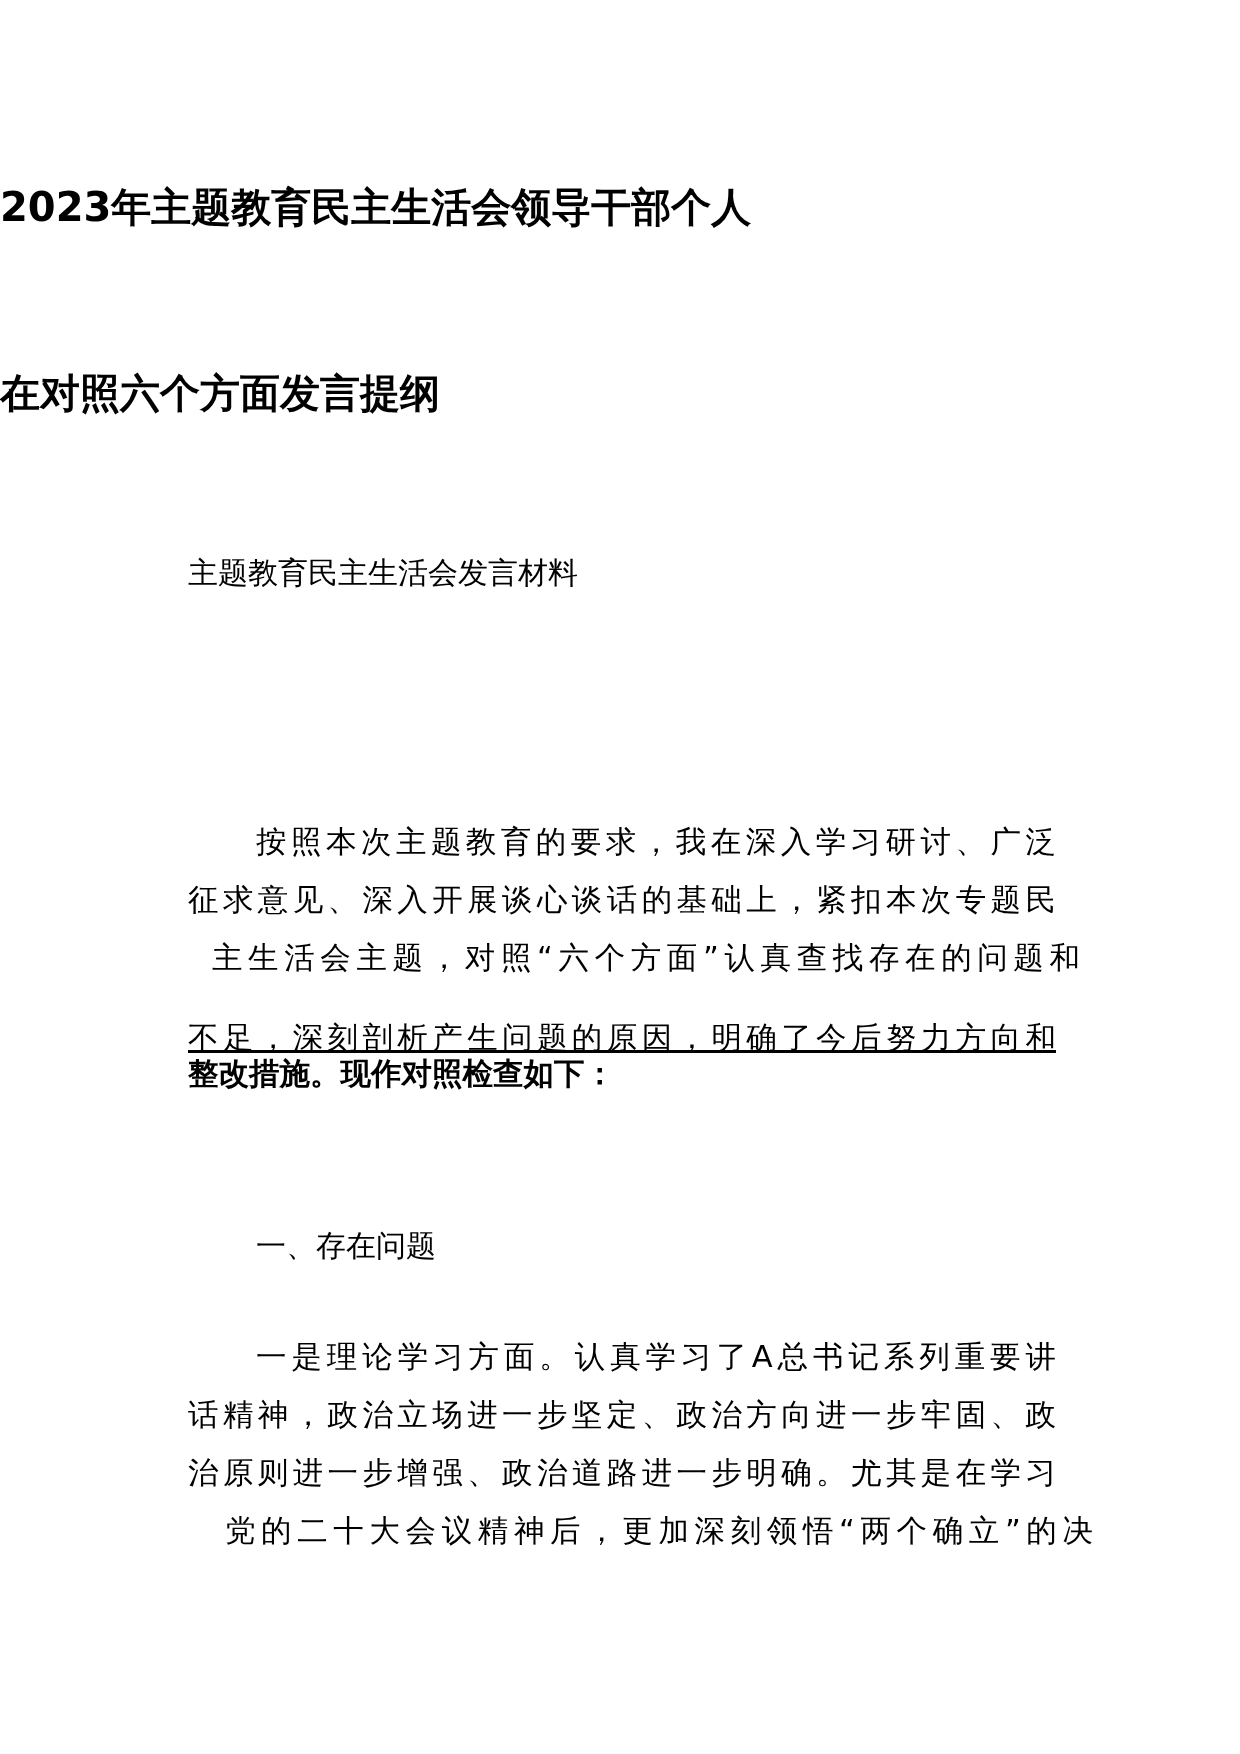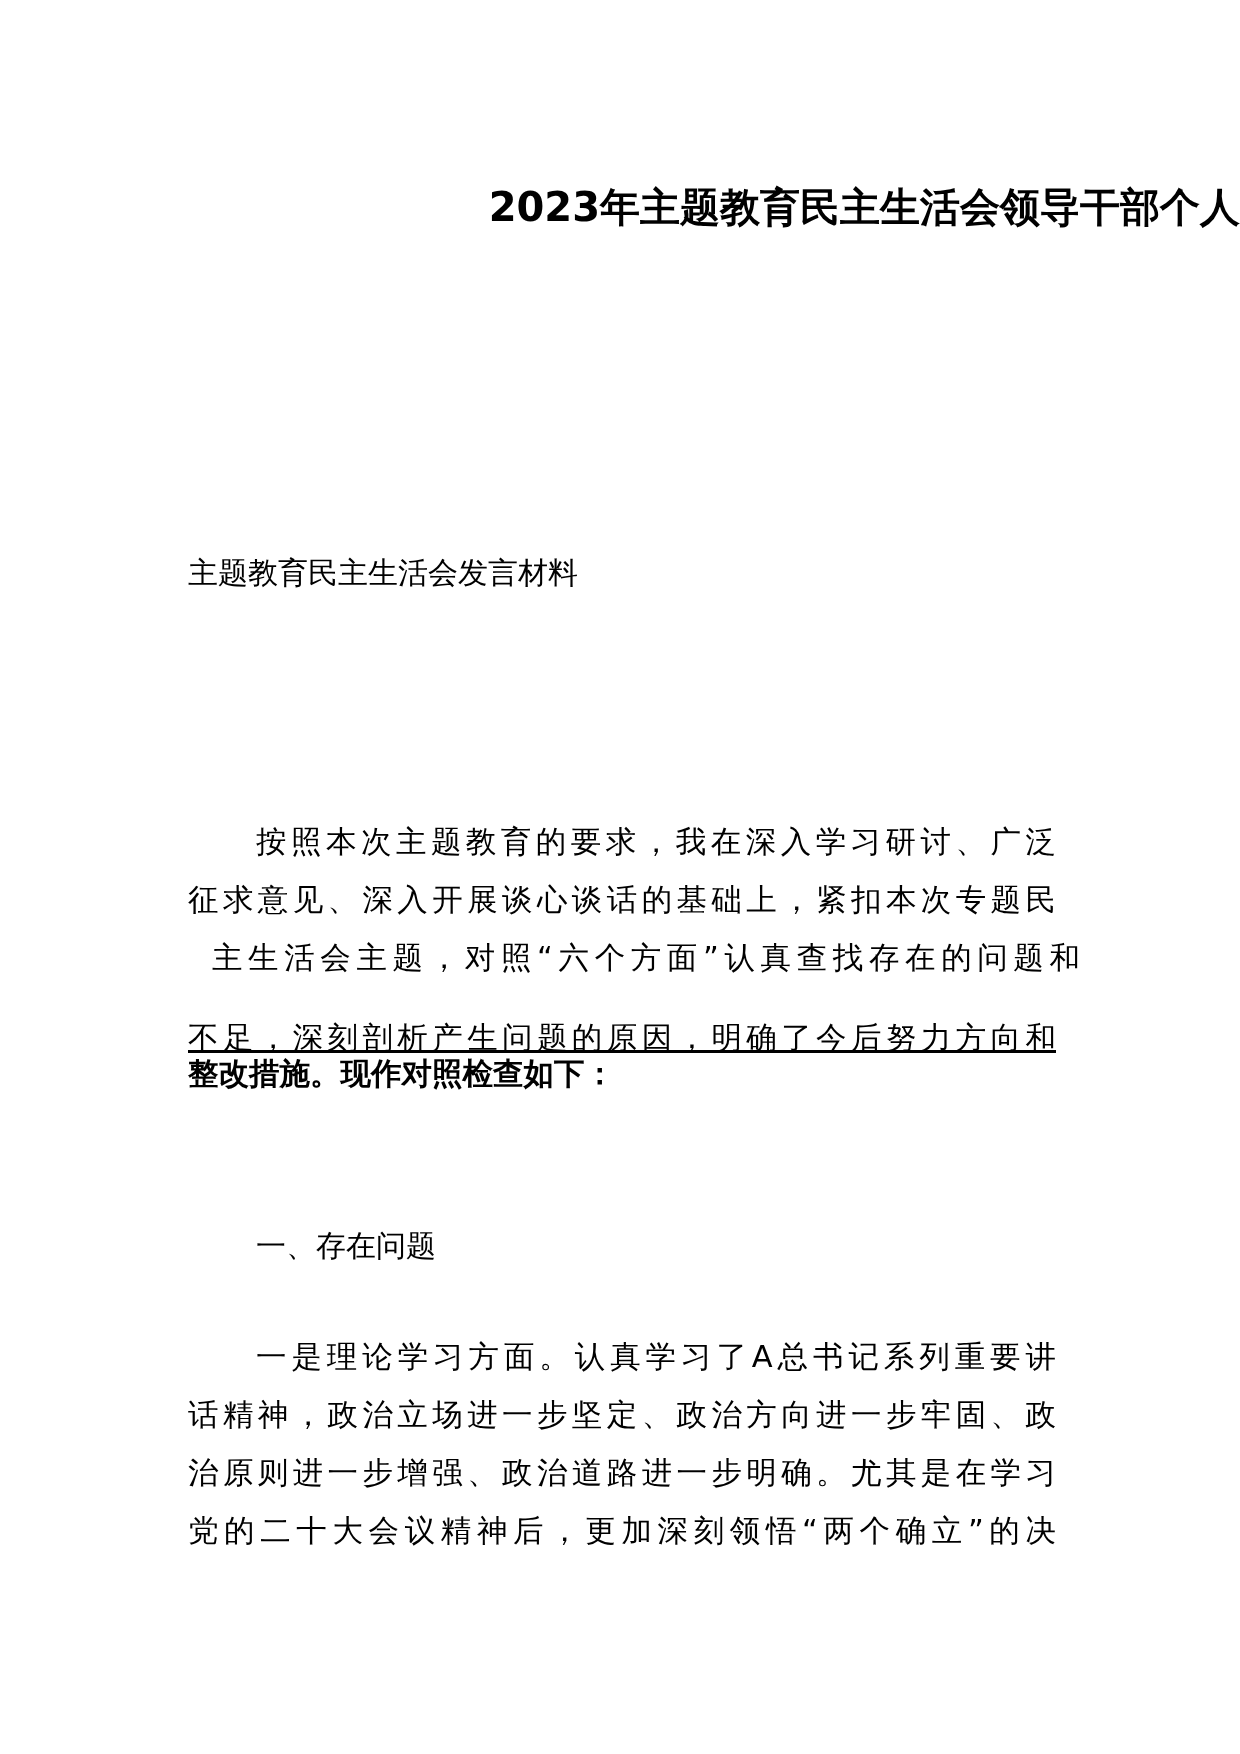--- a/index.html
+++ b/index.html
@@ -19,21 +19,21 @@
       position: absolute;
       left: 0; top: 0;
       width: 1240px;
       height: 1754px;
       background: #ffffff;
     }
     .title-line {
       position: absolute;
       left: 0;
       width: 1240px;
-      text-align: right;
+      text-align: left;
       font-weight: bold;
       font-size: 40px;
       line-height: 48px;
       letter-spacing: 0px;
       white-space: nowrap;
     }
     #title-1 { top: 183px; }
     #title-2 { top: 369px; }
     .subtitle {
       position: absolute;
@@ -64,33 +64,34 @@
       white-space: nowrap;
       margin-top: 26px;
     }
   </style>
 </head>
 <body>
 
 <div class="page">
 
   <div id="title-1" class="title-line">2023年主题教育民主生活会领导干部个人</div>
+  <div id="title-2" class="title-line">在对照六个方面发言提纲</div>
 
   <div class="subtitle">主题教育民主生活会发言材料</div>
 
   <div>
     <div class="line indent" style="top:822px;">按照本次主题教育的要求，我在深入学习研讨、广泛</div>
     <div class="line" style="top:880px;">征求意见、深入开展谈心谈话的基础上，紧扣本次专题民</div>
     <div class="line" style="top:938px;margin-left:24px;">主生活会主题，对照“六个方面”认真查找存在的问题和</div>
     <div class="line" style="top:1018px;text-decoration:underline;">不足，深刻剖析产生问题的原因，明确了今后努力方向和</div>
     <div class="line last" style="top:1054px;font-weight:bold;">整改措施。现作对照检查如下：</div>
   </div>
 
   <div class="heading">一、存在问题</div>
 
   <div>
     <div class="line indent" style="top:1337px;">一是理论学习方面。认真学习了A总书记系列重要讲</div>
     <div class="line" style="top:1395px;">话精神，政治立场进一步坚定、政治方向进一步牢固、政</div>
     <div class="line" style="top:1453px;">治原则进一步增强、政治道路进一步明确。尤其是在学习</div>
-    <div class="line" style="top:1511px;">党的二十大会议精神后，更加深刻领悟“两个确立”的决</div>
+    <div class="line" style="top:1511px;margin-left:37px;">党的二十大会议精神后，更加深刻领悟“两个确立”的决</div>
   </div>
 
 </div>
 
 </body></html>

